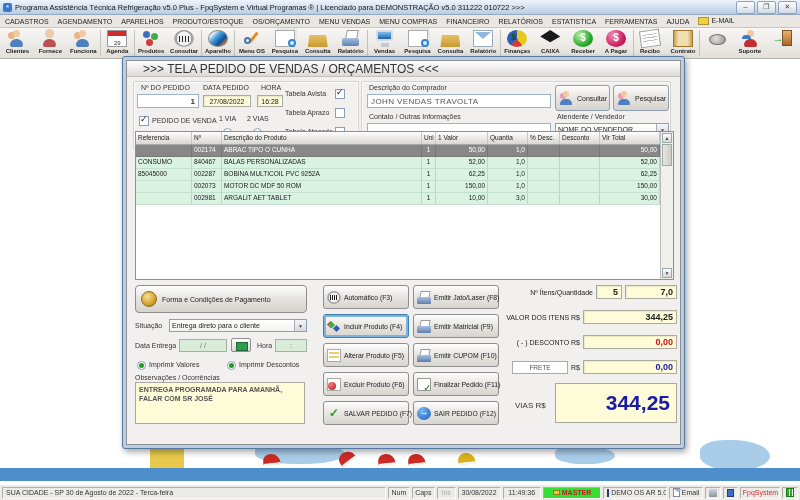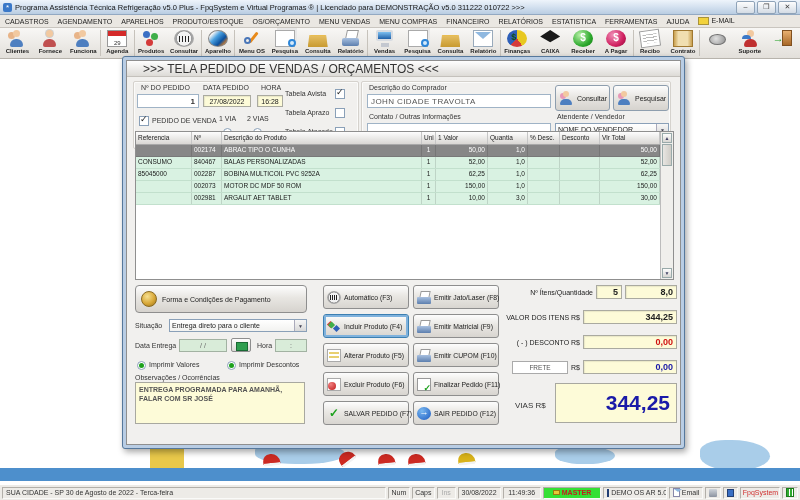--- a/index.html
+++ b/index.html
@@ -344,21 +344,21 @@
   <span class="lbl" style="left:158px;top:29px;">Tabela Avista</span>
   <span class="cb on" style="left:208px;top:28px;"></span>
   <span class="lbl" style="left:158px;top:48px;">Tabela Aprazo</span>
   <span class="cb" style="left:208px;top:47px;"></span>
   <span class="lbl" style="left:158px;top:67px;">Tabela Atacado</span>
   <span class="cb" style="left:208px;top:66px;"></span>
 
   <div class="gb" style="left:234px;top:20px;width:308px;height:66px;"></div>
   <span class="lbl" style="left:242px;top:23px;">Descrição do Comprador</span>
   <div class="wf" style="left:240px;top:33px;width:184px;height:14px;padding-left:3px;color:#555;letter-spacing:.4px;">
-        <span>JOHN CIDADE TRAVOLTA</span>
+        <span>JOHN VENDAS TRAVOLTA</span>
       </div>
   <span class="lbl" style="left:242px;top:52px;">Contato / Outras Informações</span>
   <div class="wf" style="left:240px;top:62px;width:184px;height:13px;padding-left:3px;">
         <span></span>
       </div>
   <div class="pplbtn" style="left:428px;top:24px;width:55px;">
     <span class="mini-person"></span>
         <span>Consultar</span>
       </div>
   <div class="pplbtn" style="left:486px;top:24px;width:56px;">
@@ -512,21 +512,21 @@
     <span class="bi bi-go"></span>
         <span>SAIR  PEDIDO  (F12)</span>
       </div>
 
   <div class="trow" style="top:224px;">
     <span class="tlbl">Nº Ítens/Quantidade</span>
     <span class="yf tfield" style="width:26px;">
           <span>5</span>
         </span>
     <span class="yf tfield" style="width:52px;">
-          <span>8,0</span>
+          <span>7,0</span>
         </span>
   </div>
   <div class="trow" style="top:249px;">
     <span class="tlbl">VALOR DOS ITENS R$</span>
     <span class="yf tfield" style="width:94px;">
           <span>344,25</span>
         </span>
   </div>
   <div class="trow" style="top:274px;">
     <span class="tlbl">( - ) DESCONTO R$</span>

